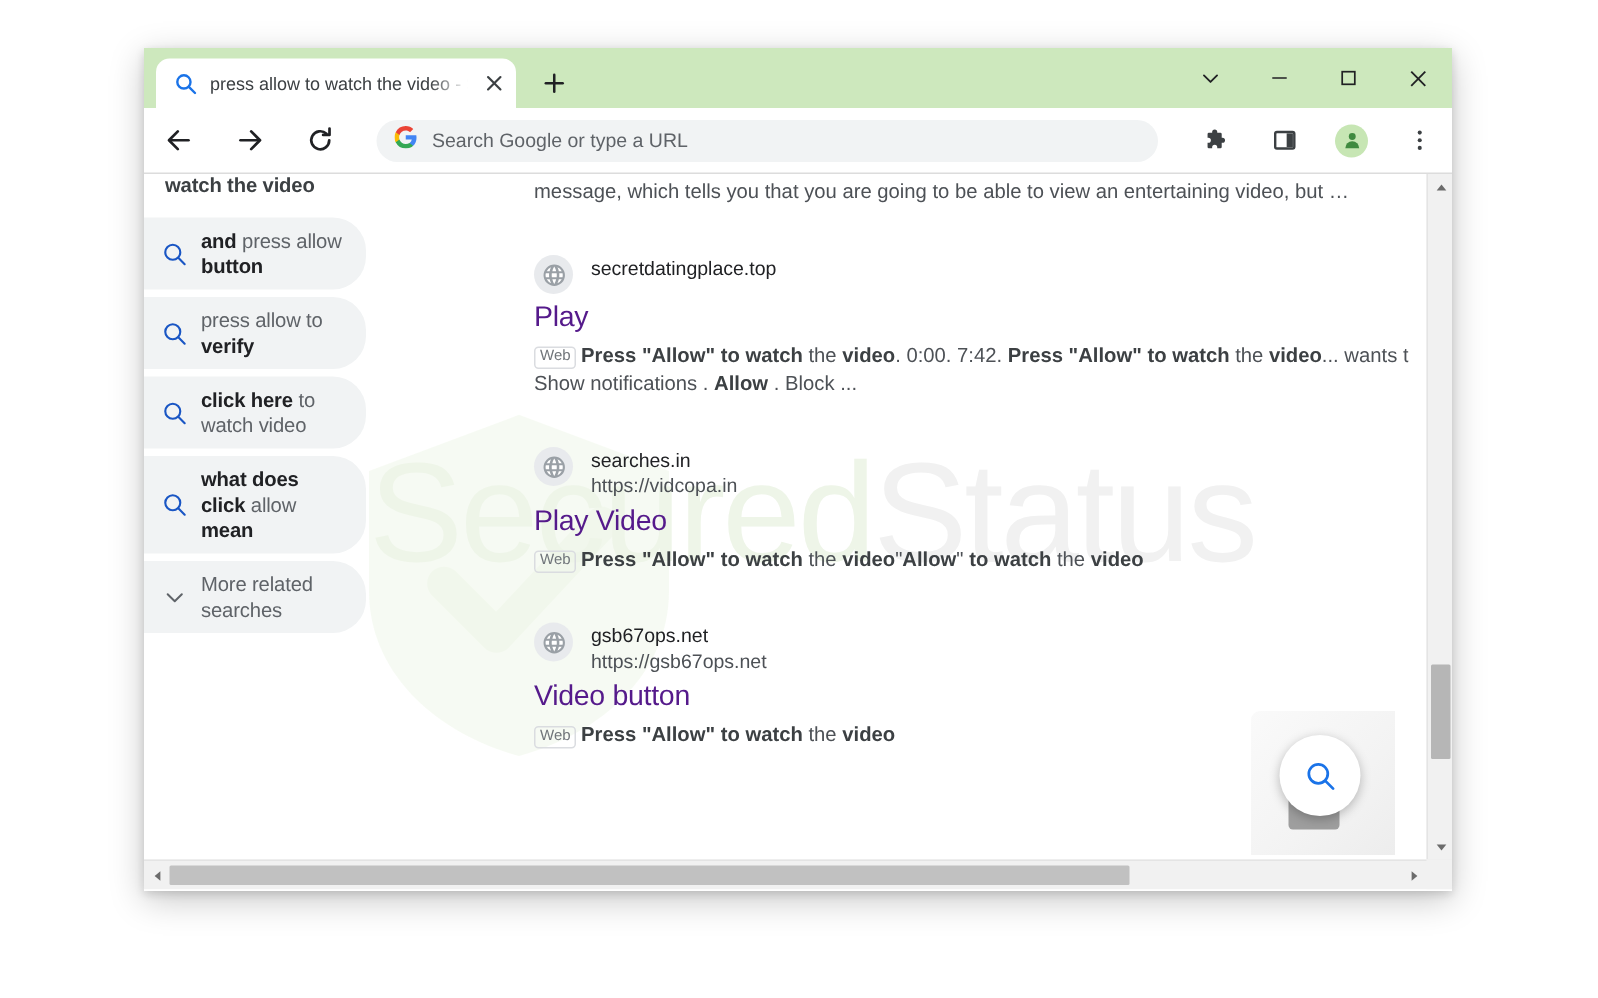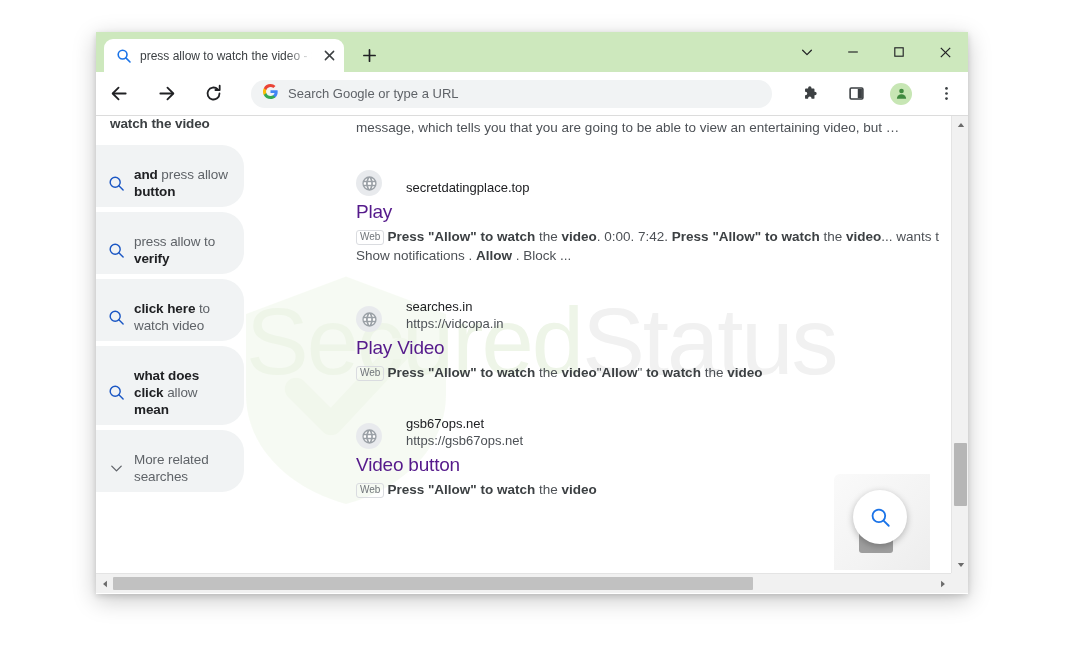--- a/index.html
+++ b/index.html
@@ -172,21 +172,21 @@
   .pill {
     position: relative;
     margin: 5px 0 0 -14px;
     width: 162px;
     min-height: 44px;
     background: #f1f3f4;
     border-radius: 0 22px 22px 0;
     display: flex;
     align-items: center;
     gap: 9px;
-    padding: 21px 14px 7px 26px;
+    padding: 7px 14px 7px 26px;
   }
   .pill .ic { width: 17px; height: 17px; flex: 0 0 17px; }
   .pill-label {
     font-size: 13.5px;
     line-height: 17px;
     color: #5f6368;
     letter-spacing: -0.1px;
   }
   .pill-label b { color: #202124; font-weight: 700; }
 
@@ -196,21 +196,21 @@
     left: 260px; top: 0;
     width: 600px;
   }
   .snippet-tail {
     font-size: 13.5px;
     line-height: 19px;
     color: #4d5156;
     padding-top: 2px;
   }
   .result { margin-top: 33px; }
-  .res-head { display: flex; align-items: flex-end; gap: 24px; }
+  .res-head { display: flex; align-items: flex-start; gap: 12px; }
   .favicon-circle {
     width: 26px; height: 26px; flex: 0 0 26px;
     border-radius: 50%;
     background: #e8eaed;
     display: flex; align-items: center; justify-content: center;
   }
   .res-site {
     font-size: 13px;
     line-height: 17px;
     color: #202124;

